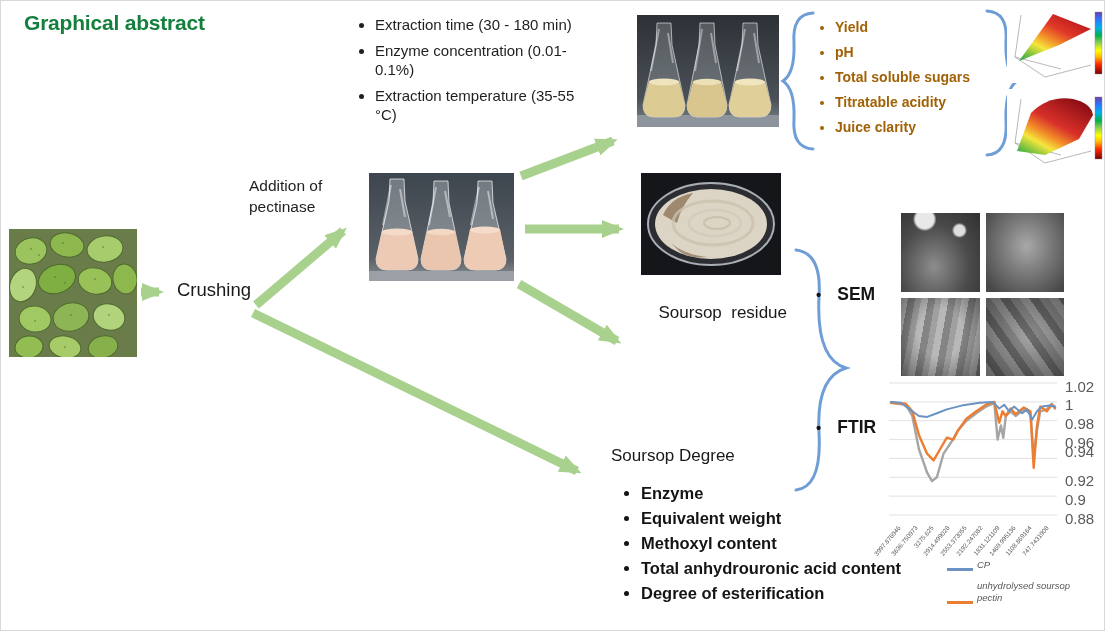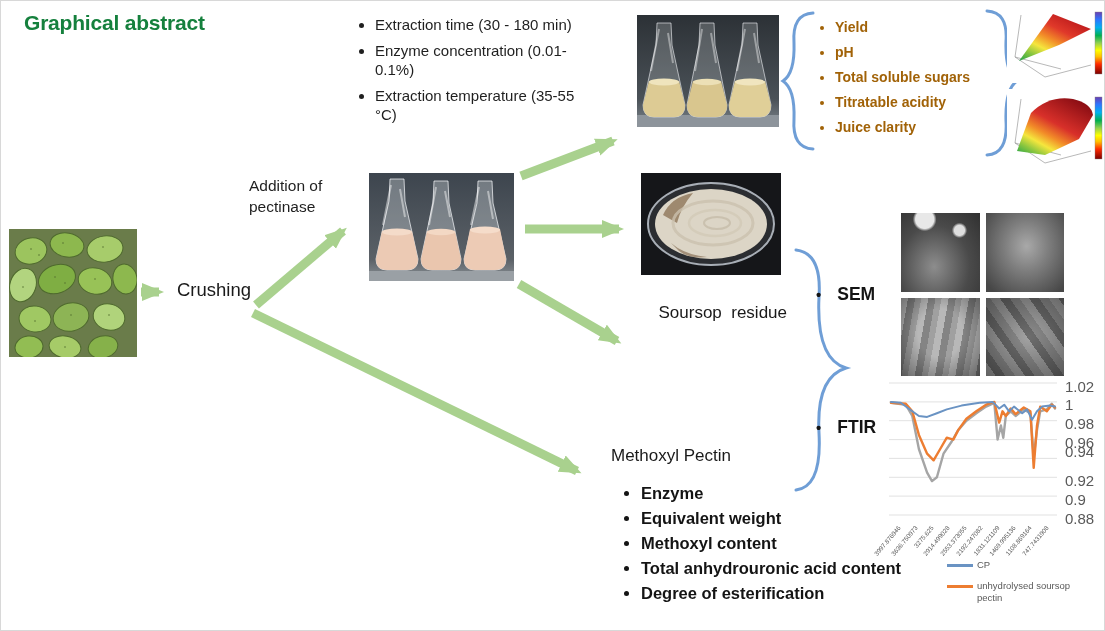--- a/index.html
+++ b/index.html
@@ -40,21 +40,21 @@
   #sem4{background:repeating-linear-gradient(55deg,#a3a3a3 0 8px,#6d6d6d 8px 16px,#8c8c8c 16px 24px),
         radial-gradient(ellipse at 55% 50%,rgba(255,255,255,.25) 0%,rgba(0,0,0,.4) 100%);background-blend-mode:multiply;}
   
   #ftir-plot{left:888px;top:376px;}
   #ftir-ylabels{left:1060px;top:376px;width:42px;height:150px;}
   .ftir-ylab{position:absolute;left:4px;font-size:15px;color:#595959;}
   #ftir-xlabels{left:888px;top:520px;width:168px;height:64px;}
   .ftir-xlab{position:absolute;top:2px;width:62px;text-align:right;font-size:6.3px;color:#595959;
              transform:rotate(-50deg);transform-origin:100% 50%;white-space:nowrap;}
   #ftir-legend{left:946px;top:558px;font-size:9.5px;color:#595959;}
-  .leg-row{display:flex;align-items:flex-start;margin-bottom:9px;}
+  .leg-row{display:flex;align-items:flex-end;margin-bottom:9px;font-style:italic;}
   .leg-swatch{width:26px;height:3px;margin-top:5px;margin-right:4px;flex:0 0 auto;}
   .leg-text{width:112px;line-height:12px;}
 </style>
 </head>
 <body>
 
 <div id="stage">
 
   <svg class="abs" width="1105" height="631" style="left:0;top:0;pointer-events:none">
     <defs>
@@ -193,21 +193,21 @@
     <ellipse cx="70" cy="51" rx="63" ry="41" fill="#2b2d31" stroke="#a8aeb6" stroke-width="2"></ellipse>
     <ellipse cx="70" cy="51" rx="56" ry="35" fill="#dcd5c6"></ellipse>
     <path d="M22,42 Q30,24 52,20 Q40,34 36,50 Z" fill="#8a6f52" opacity="0.75"></path>
     <path d="M30,70 Q44,82 66,84 Q48,86 38,78 Z" fill="#7d6347" opacity="0.6"></path>
     <ellipse cx="72" cy="50" rx="40" ry="22" fill="none" stroke="#cbc1ae" stroke-width="3" opacity="0.8"></ellipse>
     <ellipse cx="74" cy="50" rx="26" ry="13" fill="none" stroke="#d2c9b7" stroke-width="2.5" opacity="0.8"></ellipse>
     <ellipse cx="76" cy="50" rx="13" ry="6" fill="none" stroke="#c6bca9" stroke-width="2" opacity="0.8"></ellipse>
   </svg>
   <div class="abs plabel" id="label-residue">Soursop  residue</div>
 
-  <div class="abs plabel" id="label-pectin">Methoxyl Pectin</div>
+  <div class="abs plabel" id="label-pectin">Soursop Degree</div>
 
   <ul class="abs blist" id="juice-metrics">
     <li>Yield</li>
     <li>pH</li>
     <li>Total soluble sugars</li>
     <li>Titratable acidity</li>
     <li>Juice clarity</li>
   </ul>
 
   <svg class="photo" style="left:1006px;top:6px" width="97" height="76" viewBox="0 0 97 76">

